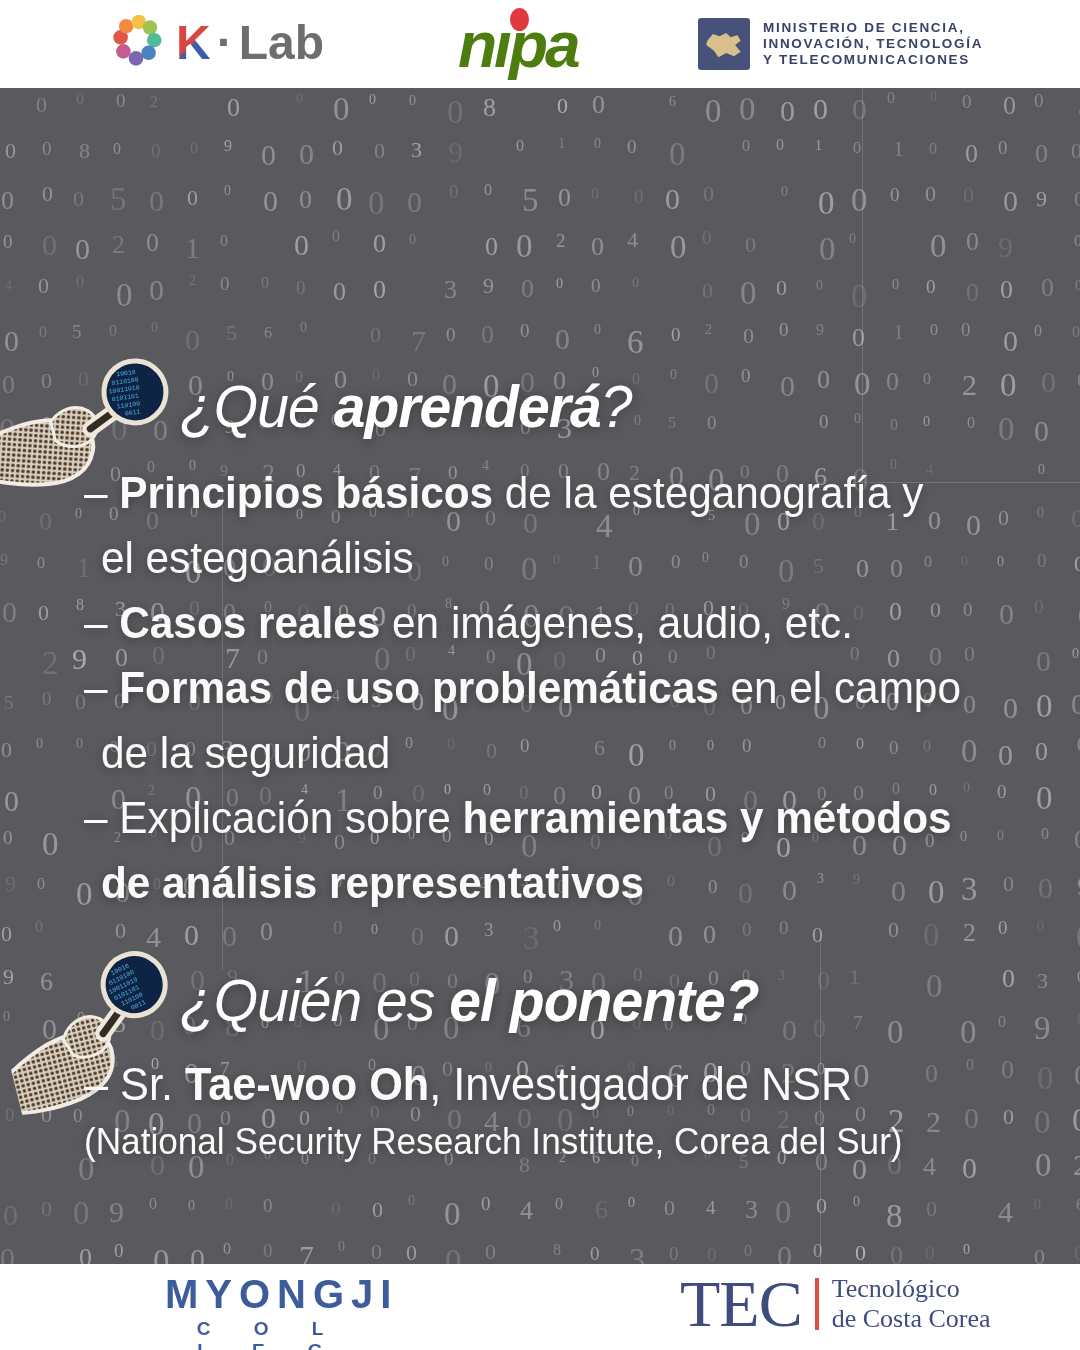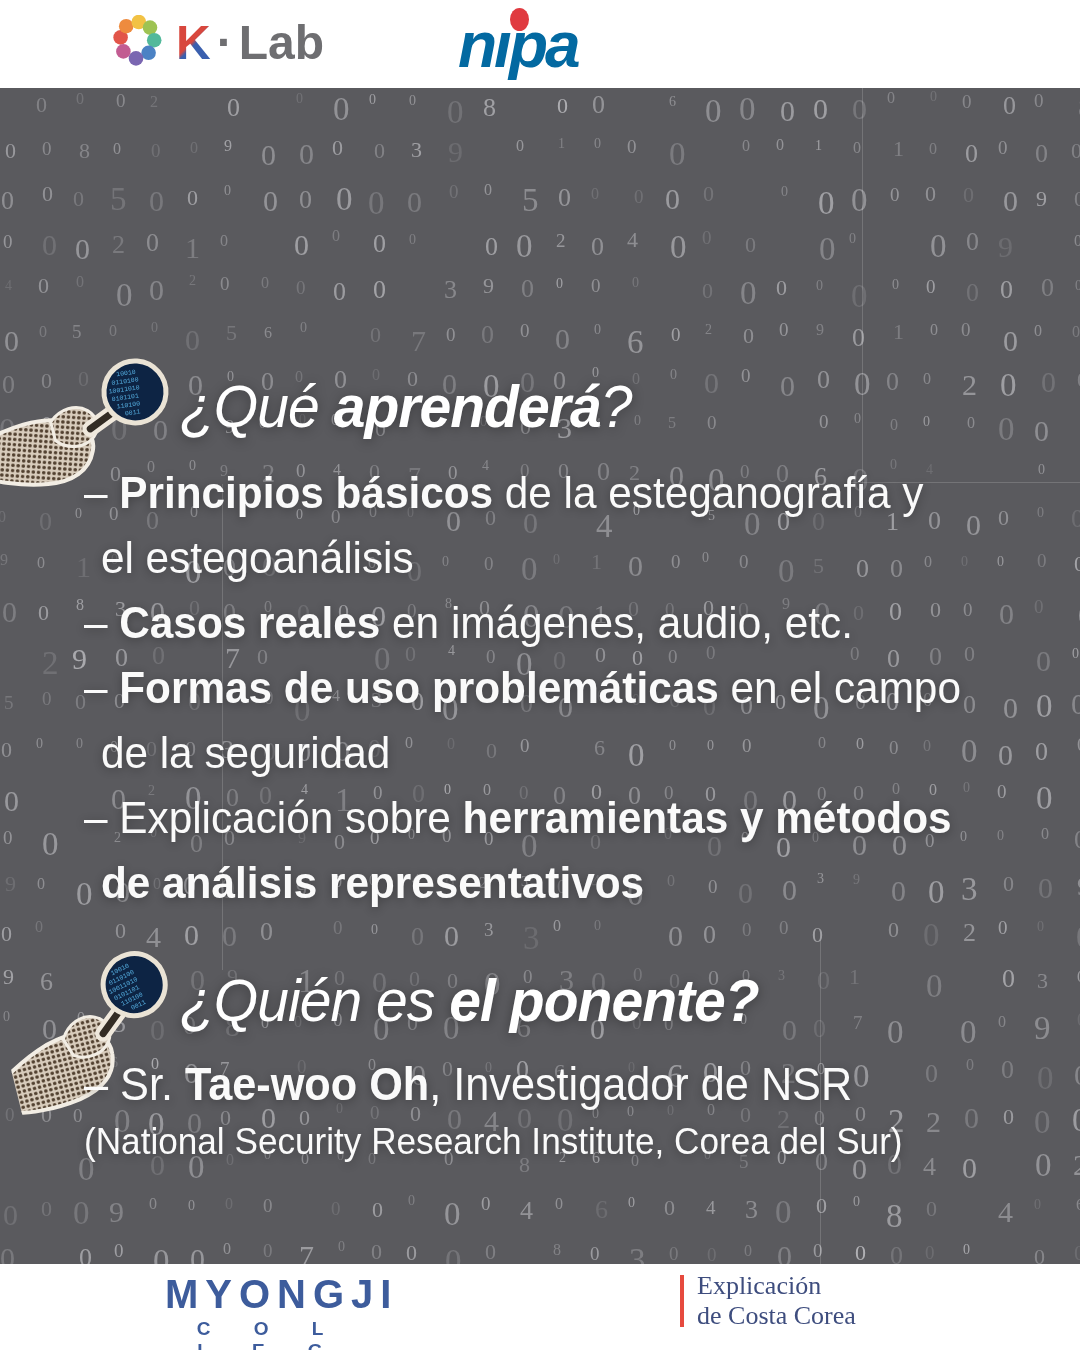--- a/index.html
+++ b/index.html
@@ -8,21 +8,21 @@
 
   
   .band-top{position:absolute;left:0;top:0;width:1080px;height:88px;background:#ffffff;z-index:5;}
   .klab{position:absolute;left:108px;top:15px;display:flex;align-items:center;gap:12px;}
   .klab-flower{width:56px;height:56px;}
   .klab-word{font-size:48px;font-weight:bold;letter-spacing:0px;line-height:56px;display:flex;align-items:center;}
   .klab-k{background:linear-gradient(135deg,#d8473d 47%,#3a5fae 53%);-webkit-background-clip:text;background-clip:text;color:transparent;}
   .klab-dot,.klab-lab{color:#6e6e71;}
   .klab-dot{margin:0 6px;}
   .nipa{position:absolute;left:458px;top:12px;}
-  .nipa-word{font-size:64px;font-weight:bold;font-style:italic;color:#0369a1;letter-spacing:-3px;line-height:66px;}
+  .nipa-word{font-size:64px;font-weight:bold;font-style:italic;color:#4d7c0f;letter-spacing:-3px;line-height:66px;}
   .nipa-dot{position:absolute;left:52px;top:-4px;width:19px;height:23px;border-radius:50%;background:#e03a40;}
   .micitt{position:absolute;left:698px;top:18px;display:flex;align-items:center;gap:13px;}
   .mic-sq{width:52px;height:52px;background:#475179;border-radius:3px;display:flex;align-items:center;justify-content:center;}
   .mic-text{font-size:13.5px;font-weight:bold;letter-spacing:1.7px;line-height:16px;color:#3a4168;}
 
   
   .body-area{position:absolute;left:0;top:88px;width:1080px;height:1176px;background:#5a5a5e;overflow:hidden;}
   #bgDigits{position:absolute;inset:0;z-index:0;}
   #bgDigits span{position:absolute;font-family:"Liberation Serif",serif;color:#d2d2d6;}
   .seam{position:absolute;background:rgba(255,255,255,0.16);z-index:1;}
@@ -125,20 +125,32 @@
         </svg>
       <div class="klab-word">
         <span class="klab-k">K</span>
         <span class="klab-dot">·</span>
         <span class="klab-lab">Lab</span>
       </div>
     </div>
     <div class="nipa">
       <span class="nipa-word">nıpa</span>
       <span class="nipa-dot"></span>
+    </div>
+    <div class="micitt">
+      <div class="mic-sq">
+        <svg width="40" height="40">
+            <use href="#crmap" width="40" height="40"></use>
+          </svg>
+      </div>
+      <div class="mic-text">
+        <div>MINISTERIO DE CIENCIA,</div>
+        <div>INNOVACIÓN, TECNOLOGÍA</div>
+        <div>Y TELECOMUNICACIONES</div>
+      </div>
     </div>
   </div>
 
   <div class="body-area">
     <div id="bgDigits">
         <span style="left:36px;top:4px;font-size:22px;opacity:0.33">0</span>
         <span style="left:76px;top:2px;font-size:16px;opacity:0.22">0</span>
         <span style="left:116px;top:2px;font-size:19px;opacity:0.39">0</span>
         <span style="left:150px;top:5px;font-size:16px;opacity:0.22">2</span>
         <span style="left:227px;top:5px;font-size:26px;opacity:0.58">0</span>
@@ -892,21 +904,22 @@
       <div class="sline2">(National Security Research Institute, Corea del Sur)</div>
     </div>
   </div>
 
   <div class="band-bottom">
     <div class="myongji">
       <div class="my-name">MYONGJI</div>
       <div class="my-sub">C O L L E G E</div>
     </div>
     <div class="tec">
+      <div class="tec-abbr">TEC</div>
       <div class="tec-bar"></div>
       <div class="tec-lines">
-        <div>Explicación</div>
+        <div>Tecnológico</div>
         <div>de Costa Corea</div>
       </div>
     </div>
   </div>
 
 </div>
 
 </body></html>

